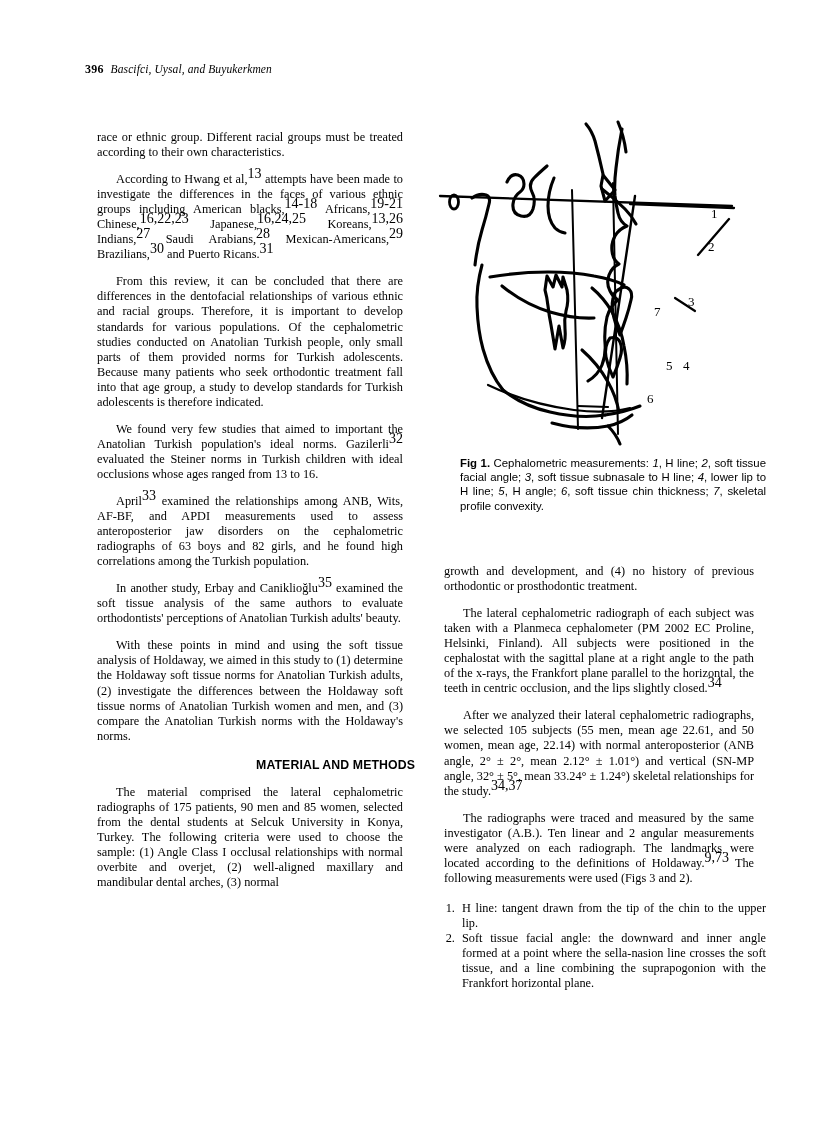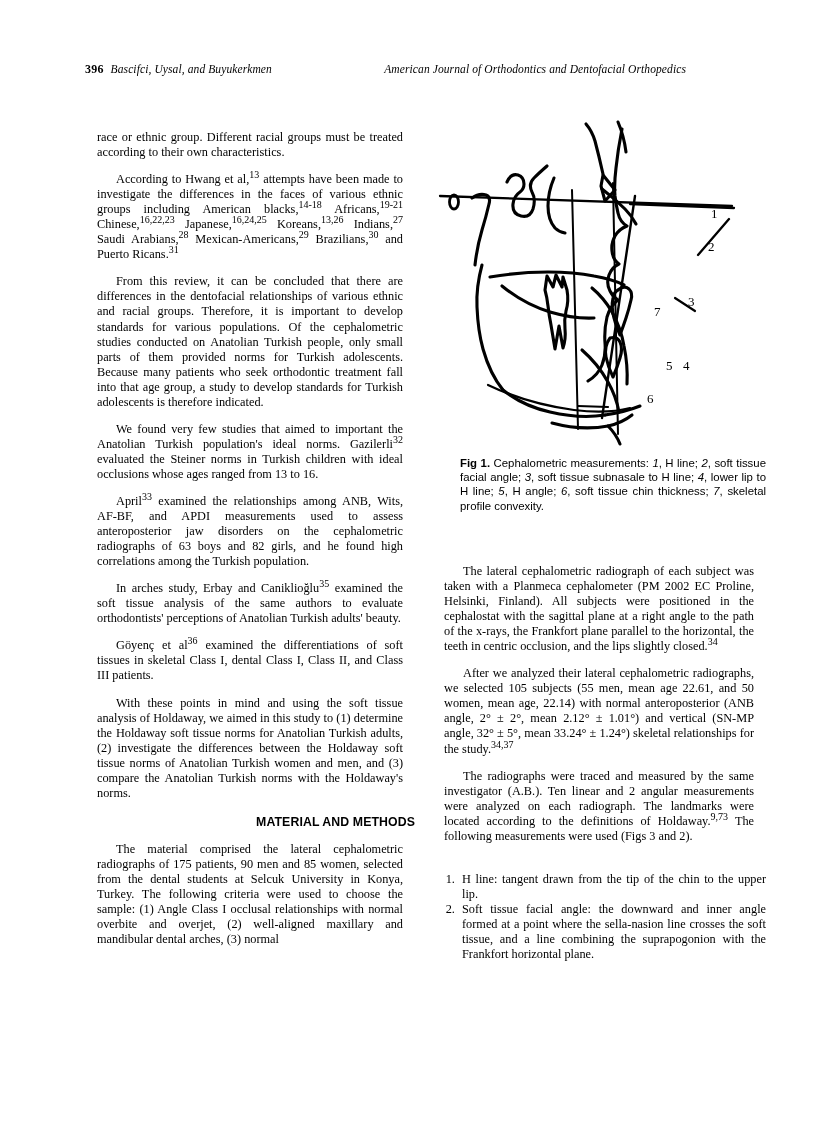--- a/index.html
+++ b/index.html
@@ -78,21 +78,21 @@
   .col-right { left: 432px; top: 552px; width: 334px; }
 
   .col p {
     margin: 12px;
     text-indent: 19px;
     text-align: justify;
   }
   .col p.noindent { text-indent: 0; }
 
   sup {
-    font-size: 10px;
+    font-size: 14px;
     vertical-align: super;
     line-height: 0;
   }
 
   h2.section {
     font-family: "Liberation Sans", "DejaVu Sans", sans-serif;
     font-size: 12.3px;
     font-weight: bold;
     margin: 14px 0 2px 0;
     letter-spacing: 0.1px;
@@ -119,54 +119,52 @@
     line-height: 14.2px;
     text-align: justify;
     margin-top: 8px;
     margin-left: 28px;
   }
   .fig-caption b { font-weight: bold; }
   .fig-caption i { font-style: italic; }
 
   
   ol.measure-list {
-    margin: 28px 0 0 0;
+    margin: 15px 0 0 0;
     padding-left: 26px;
     font-size: 12.3px;
     line-height: 15.05px;
   }
   ol.measure-list li {
     margin: 0 0 0 0;
     padding-left: 4px;
     text-align: justify;
   }
 </style>
 </head>
 <body>
 
 <div class="page">
 
   <div class="runhead">
     <div class="runhead-left">
       <span class="runhead-pageno">396</span><span class="runhead-authors">Bascifci, Uysal, and Buyukerkmen</span>
     </div>
     <div class="runhead-right">
-      <div>American Journal of Orthodontics and Dentofacial Orthopedics</div>
     </div>
   </div>
 
   <div class="col col-left">
     <div id="left-body">
         <p class="noindent"><span>race or ethnic group. Different racial groups must be treated according to their own characteristics.</span></p>
         <p><span>According to Hwang et al,</span><sup>13</sup><span> attempts have been made to investigate the differences in the faces of various ethnic groups including American blacks,</span><sup>14-18</sup><span> Africans,</span><sup>19-21</sup><span> Chinese,</span><sup>16,22,23</sup><span> Japanese,</span><sup>16,24,25</sup><span> Koreans,</span><sup>13,26</sup><span> Indians,</span><sup>27</sup><span> Saudi Arabians,</span><sup>28</sup><span> Mexican-Americans,</span><sup>29</sup><span> Brazilians,</span><sup>30</sup><span> and Puerto Ricans.</span><sup>31</sup></p>
         <p><span>From this review, it can be concluded that there are differences in the dentofacial relationships of various ethnic and racial groups. Therefore, it is important to develop standards for various populations. Of the cephalometric studies conducted on Anatolian Turkish people, only small parts of them provided norms for Turkish adolescents. Because many patients who seek orthodontic treatment fall into that age group, a study to develop standards for Turkish adolescents is therefore indicated.</span></p>
         <p><span>We found very few studies that aimed to important the Anatolian Turkish population's ideal norms. Gazilerli</span><sup>32</sup><span> evaluated the Steiner norms in Turkish children with ideal occlusions whose ages ranged from 13 to 16.</span></p>
         <p><span>April</span><sup>33</sup><span> examined the relationships among ANB, Wits, AF-BF, and APDI measurements used to assess anteroposterior jaw disorders on the cephalometric radiographs of 63 boys and 82 girls, and he found high correlations among the Turkish population.</span></p>
-        <p><span>In arches study, Erbay and Caniklioğlu</span><sup>35</sup><span> examined the soft tissue analysis of the same authors to evaluate orthodontists' perceptions of Anatolian Turkish adults' beauty.</span></p>
-        <p><span>Göyenç et al</span><sup>36</sup><span> examined the differentiations of soft tissues in skeletal Class I, dental Class I, Class II, and Class III patients.</span></p>
+        <p><span>In another study, Erbay and Caniklioğlu</span><sup>35</sup><span> examined the soft tissue analysis of the same authors to evaluate orthodontists' perceptions of Anatolian Turkish adults' beauty.</span></p>
         <p><span>With these points in mind and using the soft tissue analysis of Holdaway, we aimed in this study to (1) determine the Holdaway soft tissue norms for Anatolian Turkish adults, (2) investigate the differences between the Holdaway soft tissue norms of Anatolian Turkish women and men, and (3) compare the Anatolian Turkish norms with the Holdaway's norms.</span></p>
       </div>
     <h2 class="section">MATERIAL AND METHODS</h2>
     <div id="left-section-body">
         <p><span>The material comprised the lateral cephalometric radiographs of 175 patients, 90 men and 85 women, selected from the dental students at Selcuk University in Konya, Turkey. The following criteria were used to choose the sample: (1) Angle Class I occlusal relationships with normal overbite and overjet, (2) well-aligned maxillary and mandibular dental arches, (3) normal</span></p>
       </div>
   </div>
 
   <div class="figure-block">
     <div class="figure-art">
@@ -256,20 +254,21 @@
           <text x="222" y="198">7</text>
         </g>
       </svg>
     </div>
 
     <div class="fig-caption" id="fig-caption"><b>Fig 1.</b><span> Cephalometric measurements: </span><i>1</i><span>, H line; </span><i>2</i><span>, soft tissue facial angle; </span><i>3</i><span>, soft tissue subnasale to H line; </span><i>4</i><span>, lower lip to H line; </span><i>5</i><span>, H angle; </span><i>6</i><span>, soft tissue chin thickness; </span><i>7</i><span>, skeletal profile convexity.</span></div>
   </div>
 
   <div class="col col-right">
     <div id="right-body">
+        <p class="noindent"><span>growth and development, and (4) no history of previous orthodontic or prosthodontic treatment.</span></p>
         <p><span>The lateral cephalometric radiograph of each subject was taken with a Planmeca cephalometer (PM 2002 EC Proline, Helsinki, Finland). All subjects were positioned in the cephalostat with the sagittal plane at a right angle to the path of the x-rays, the Frankfort plane parallel to the horizontal, the teeth in centric occlusion, and the lips slightly closed.</span><sup>34</sup></p>
         <p><span>After we analyzed their lateral cephalometric radiographs, we selected 105 subjects (55 men, mean age 22.61, and 50 women, mean age, 22.14) with normal anteroposterior (ANB angle, 2° ± 2°, mean 2.12° ± 1.01°) and vertical (SN-MP angle, 32° ± 5°, mean 33.24° ± 1.24°) skeletal relationships for the study.</span><sup>34,37</sup></p>
         <p><span>The radiographs were traced and measured by the same investigator (A.B.). Ten linear and 2 angular measurements were analyzed on each radiograph. The landmarks were located according to the definitions of Holdaway.</span><sup>9,73</sup><span> The following measurements were used (Figs 3 and 2).</span></p>
       </div>
     <ol class="measure-list" id="measure-list">
         <li>H line: tangent drawn from the tip of the chin to the upper lip.</li>
         <li>Soft tissue facial angle: the downward and inner angle formed at a point where the sella-nasion line crosses the soft tissue, and a line combining the suprapogonion with the Frankfort horizontal plane.</li>
       </ol>
   </div>
 

